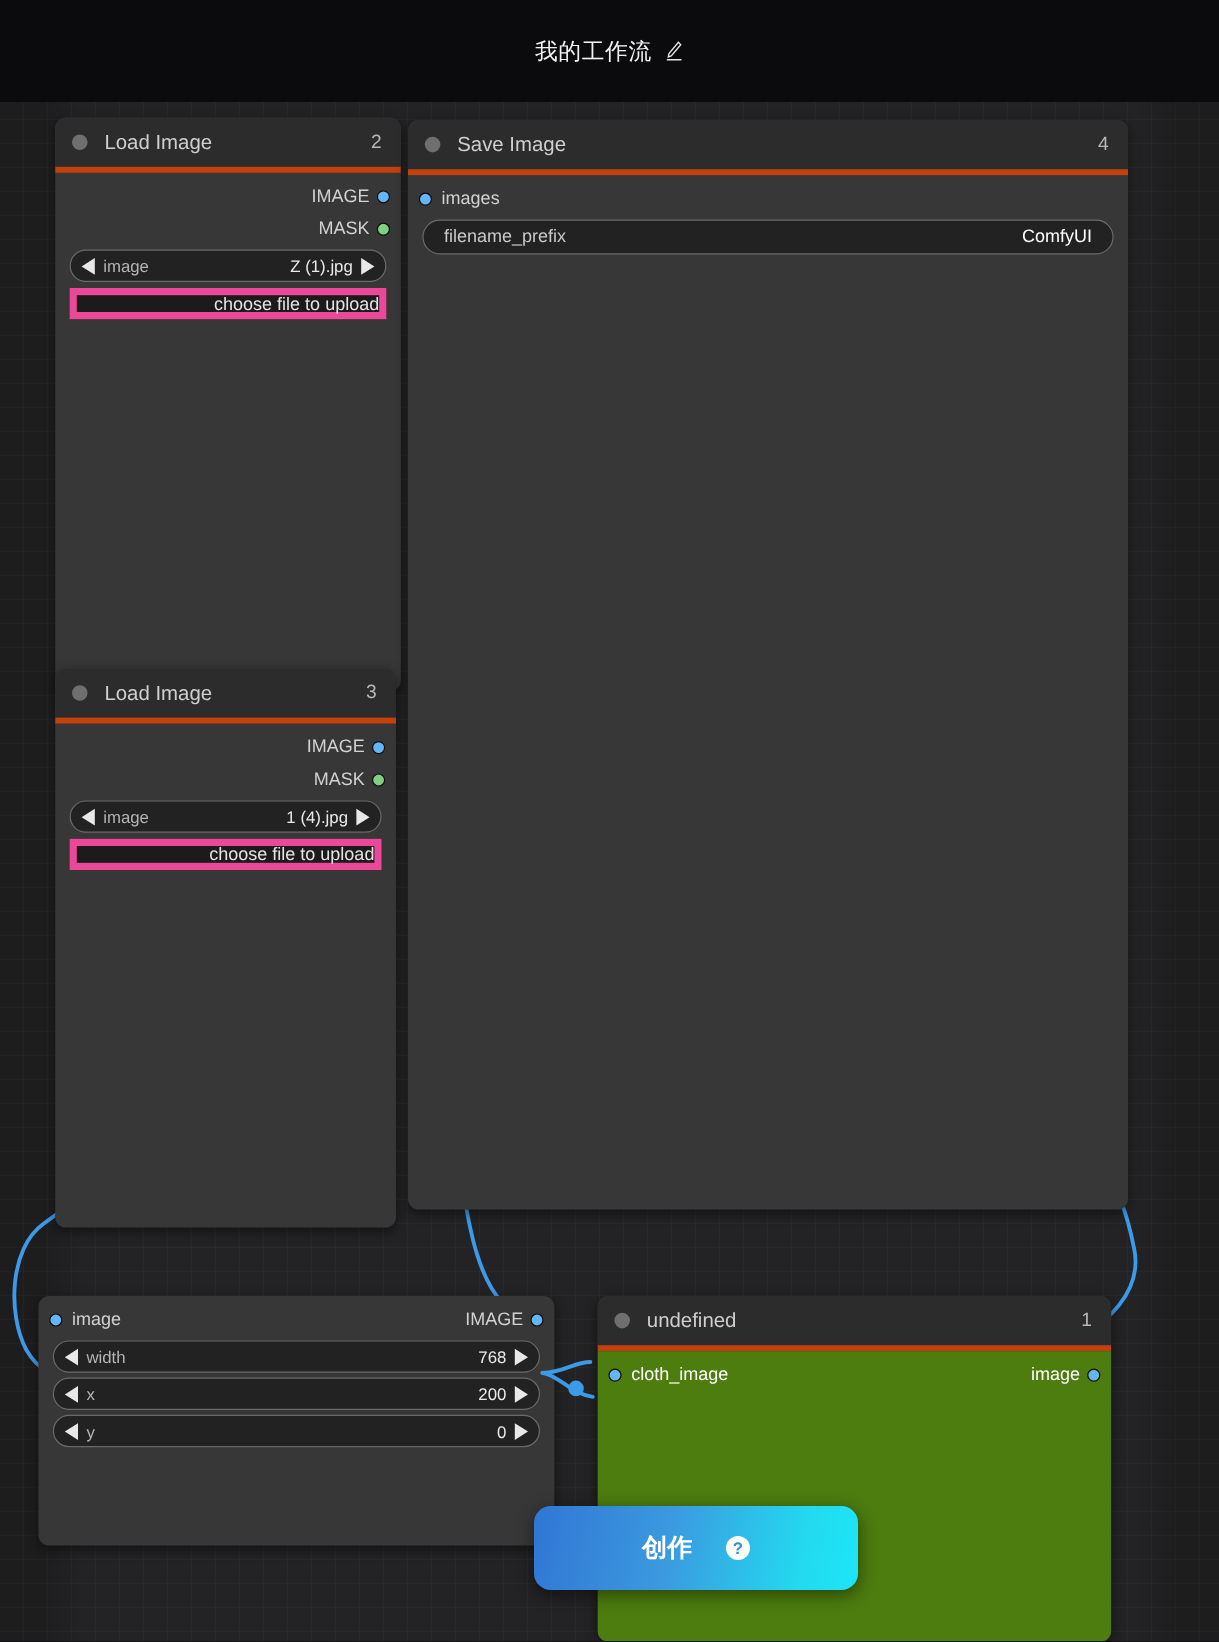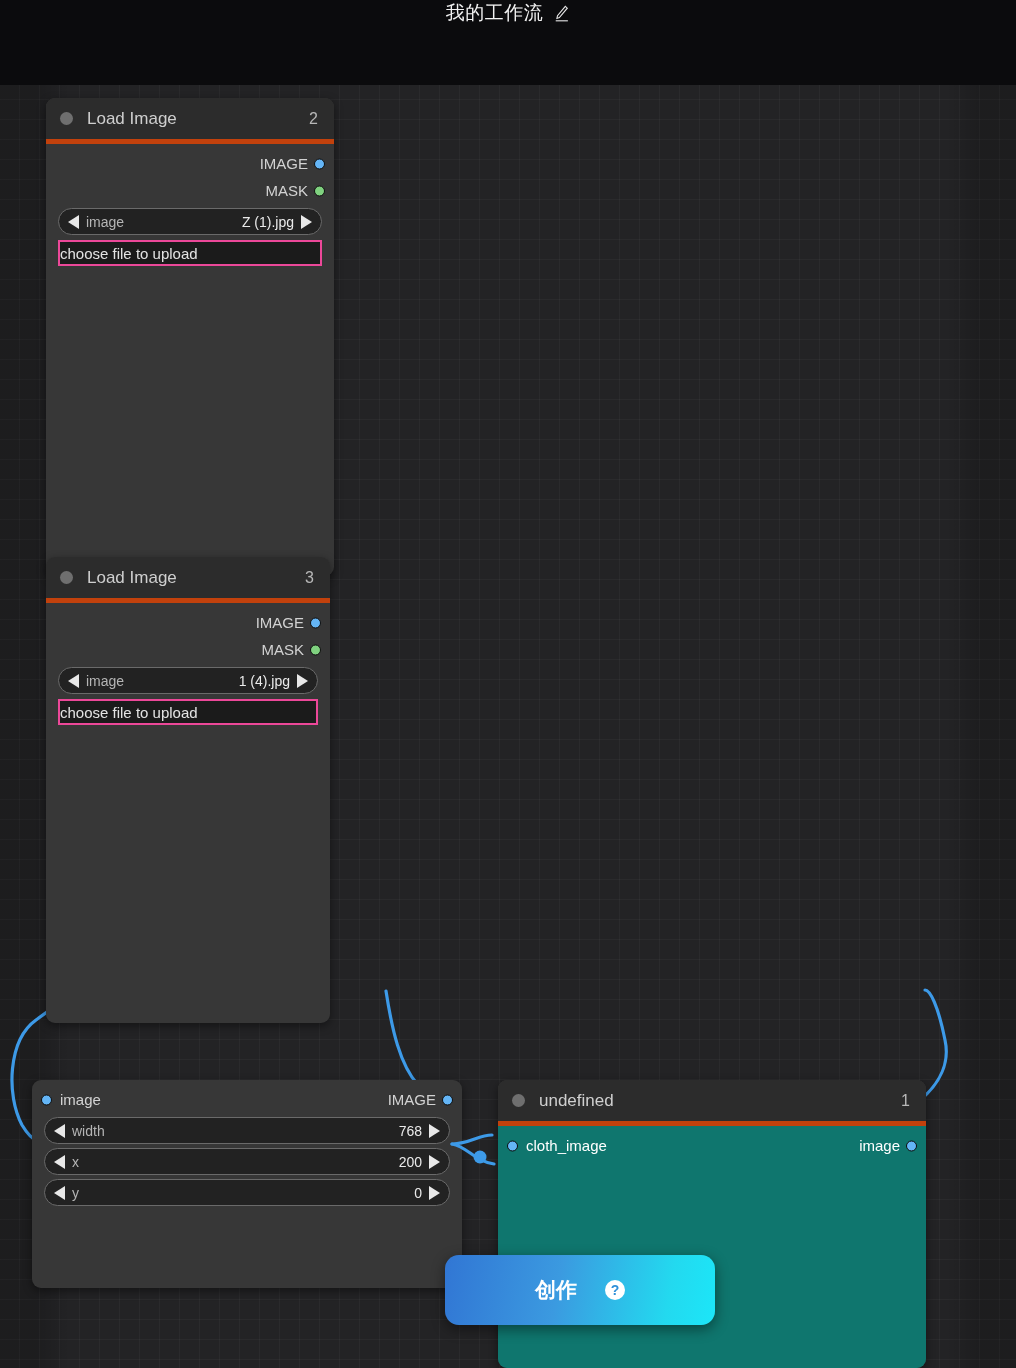--- a/index.html
+++ b/index.html
@@ -8,21 +8,21 @@
     background: #0c0c0e;
     font-family: "Liberation Sans", "DejaVu Sans", sans-serif;
     overflow: hidden;
   }
   #root { position: relative; width: 1016px; height: 1368px; }
 
   
   .topbar {
     position: absolute; left: 0; top: 0; width: 1016px; height: 85px;
     background: #0b0b0d;
-    display: flex; align-items: flex-start; justify-content: center;
+    display: flex; align-items: center; justify-content: center;
     z-index: 60;
   }
   .wf-title {
     color: #f2f2f2; font-size: 19px; letter-spacing: .5px;
     display: flex; align-items: center; gap: 10px;
   }
   .pencil-icon { display:inline-block; width: 17px; height: 19px; position: relative; }
   .pencil-icon svg { display: block; }
 
   
@@ -101,27 +101,27 @@
     margin: 4px 12px 0; height: 29px; border-radius: 15px;
     background: #222222; border: 1px solid #6a6a6a;
     display: flex; align-items: center; justify-content: space-between;
     padding: 0 17px; font-size: 15px;
   }
   .widget-text .wname { color: #c9c9c9; }
   .widget-text .wval  { color: #ffffff; }
 
   .btn-upload {
     margin: 5px 12px 0; height: 26px;
-    background: #1b1b1b; border: 2px solid #ec4899;
-    display: flex; align-items: center; justify-content: flex-start;
+    background: #1b1b1b; border: 6px solid #ec4899;
+    display: flex; align-items: center; justify-content: flex-end;
     color: #e4e4e4; font-size: 15px;
   }
 
   
-  .node.error .node-body { background: #0f766e; }
+  .node.error .node-body { background: #4d7c0f; }
   .node.error .slot-label { color: #ffffff; }
 
   
   .create-btn {
     position: absolute; border-radius: 14px;
     background: linear-gradient(100deg, #3176d4 0%, #3b9ae0 42%, #23d9ef 82%, #1ce6f8 100%);
     display: flex; align-items: center; justify-content: center; gap: 28px;
     color: #ffffff; font-size: 21px; font-weight: bold;
     box-shadow: 0 4px 14px rgba(0,0,0,.45);
     z-index: 40;
@@ -188,20 +188,37 @@
           <span class="wname">image</span>
           <span class="wval">Z (1).jpg</span>
           <span class="arrow r"></span>
         </div>
         <div class="btn-upload">
           <span>choose file to upload</span>
         </div>
       </div>
     </div>
 
+    <div class="node" style="left:340px; top:15px; width:600px; height:908px; z-index:8;">
+      <div class="node-header">
+        <span class="node-dot"></span>
+        <span class="node-title">Save Image</span>
+        <span class="node-id">4</span>
+      </div>
+      <div class="node-body">
+        <div class="slot-row slot-in">
+          <span class="port image left"></span>
+          <span class="slot-label">images</span>
+        </div>
+        <div class="widget-text">
+          <span class="wname">filename_prefix</span>
+          <span class="wval">ComfyUI</span>
+        </div>
+      </div>
+    </div>
 
     <div class="node" style="left:46px; top:472px; width:284px; height:466px; z-index:7;">
       <div class="node-header">
         <span class="node-dot"></span>
         <span class="node-title">Load Image</span>
         <span class="node-id">3</span>
       </div>
       <div class="node-body">
         <div class="slot-row slot-out">
           <span class="slot-label">IMAGE</span>

